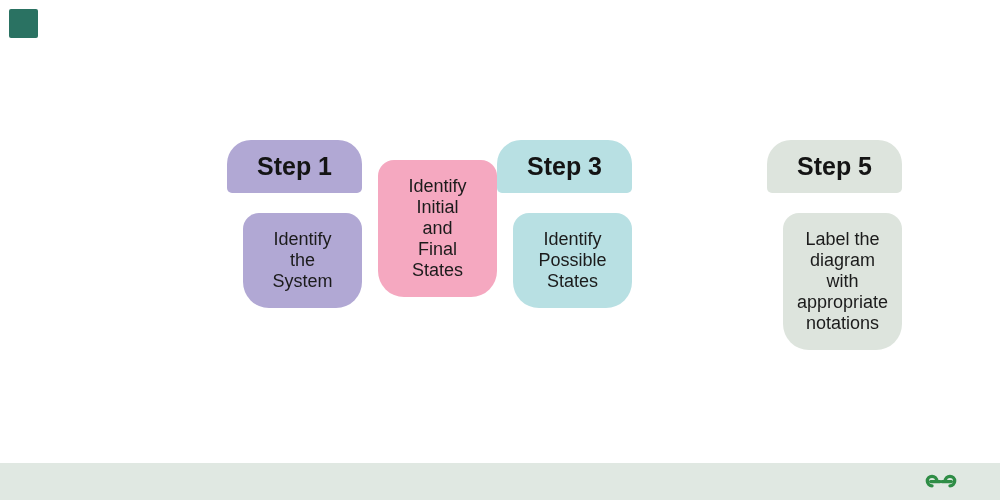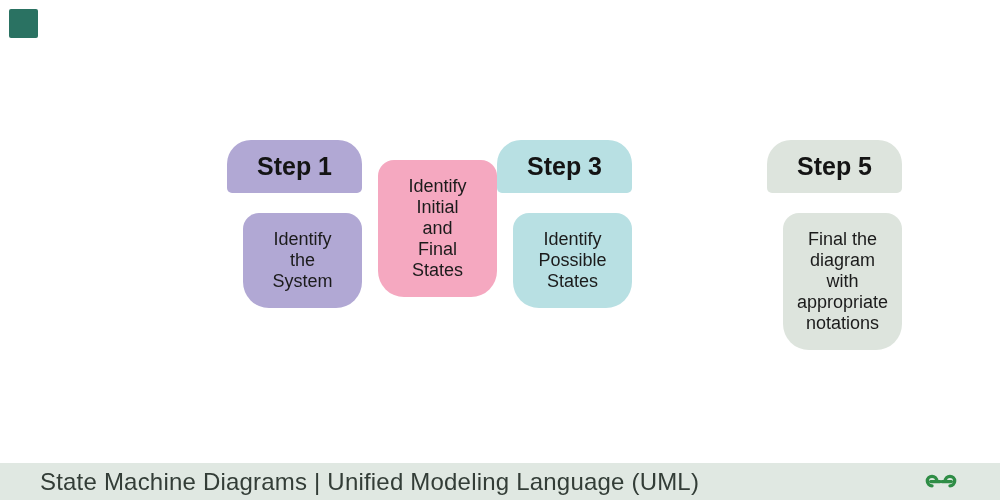--- a/index.html
+++ b/index.html
@@ -122,31 +122,30 @@
 States</div>
     </div>
 
     <div class="step-card" style="--c: #f8f4c2;">
     </div>
 
     <div class="step-card" style="--c: #dde4dd;">
       <div class="step-header">
         <span>Step 5</span>
       </div>
-      <div class="step-body">Final the
+      <div class="step-body">Label the
 diagram
 with
 appropriate
 notations</div>
     </div>
 
   </div>
 
   <div class="footer-bar" id="footer-bar" style="background: rgb(224, 232, 226);">
-    <div class="footer-title" id="footer-title" style="color: rgb(51, 61, 55);">State Machine Diagrams | Unified Modeling Language (UML)</div>
     <div class="footer-logo" id="footer-logo" style="color: rgb(47, 141, 70);">
       <svg width="34" height="17" viewBox="0 0 72 32" fill="none" stroke="currentColor" stroke-width="7" stroke-linecap="round">
         <path d="M27 14 A10 10 0 1 0 17 24"></path>
         <path d="M14 15 H34"></path>
         <path d="M45 14 A10 10 0 1 1 55 24"></path>
         <path d="M38 15 H58"></path>
       </svg>
     </div>
   </div>
 

